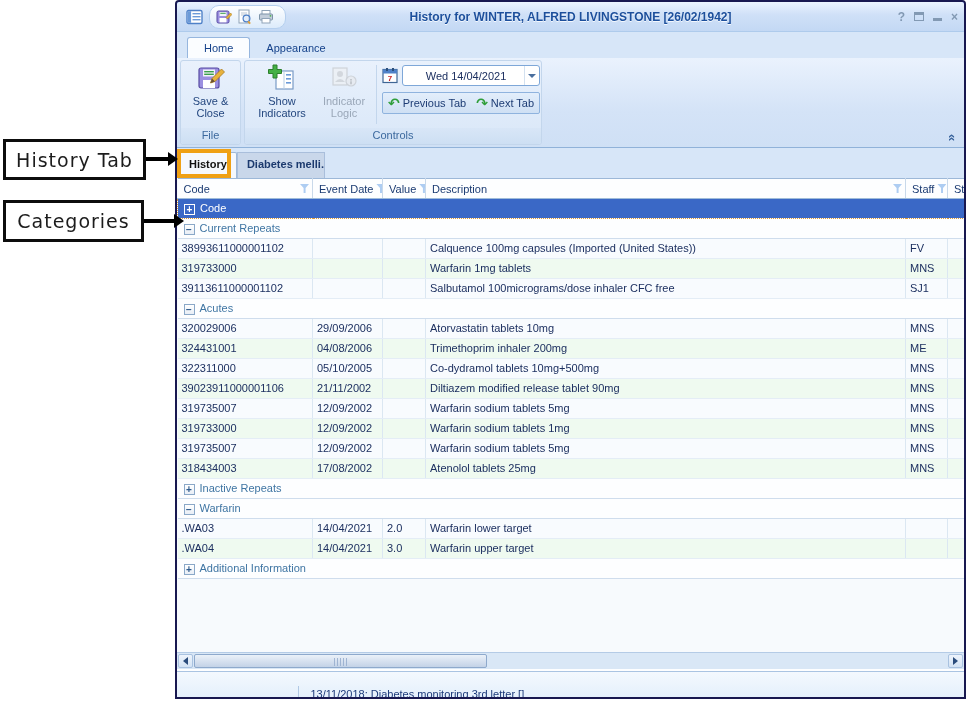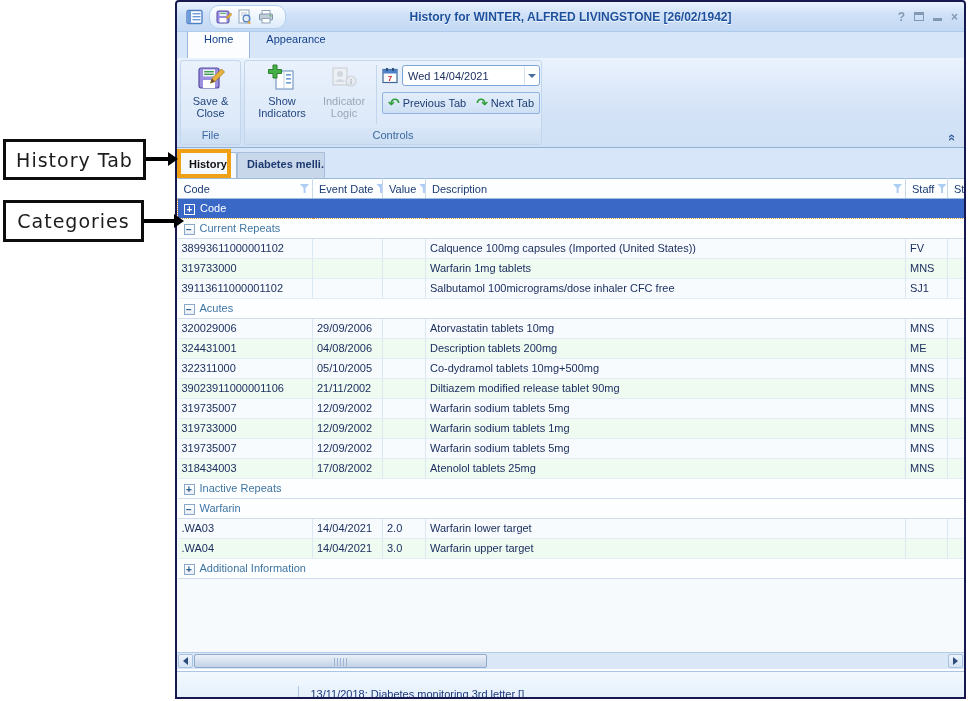--- a/index.html
+++ b/index.html
@@ -31,42 +31,42 @@
   .win-title { position:absolute; left:0; right:0; text-align:center; font-size:12px; font-weight:bold; color:#1c4f9c;
                text-shadow:0 1px 0 rgba(255,255,255,.8); pointer-events:none; }
   .win-controls { margin-left:auto; display:flex; align-items:center; gap:9px; color:#8299b3; font-weight:bold; font-size:12px; z-index:2; }
   .win-controls span.txt { line-height:12px; }
   .restore-glyph { display:inline-block; width:10px; height:9px; border:1px solid #8299b3; position:relative; }
   .restore-glyph::before { content:''; position:absolute; left:0; right:0; top:0; height:2px; background:#8299b3; }
   .min-glyph { display:inline-block; width:9px; height:3px; background:#8299b3; margin-top:6px; }
 
   
   .ribbon-tabs { height:26px; background:#d7e6f8; display:flex; align-items:flex-end; padding-left:10px; flex:0 0 auto; }
-  .rtab { padding:4px 16px 13px; font-size:11px; color:#15428b; border-radius:3px 3px 0 0; }
+  .rtab { padding:4px 16px 4px; font-size:11px; color:#15428b; border-radius:3px 3px 0 0; }
   .rtab.active { background:#fbfdff; border:1px solid #96b6de; border-bottom:none; color:#15428b; }
 
   
   .ribbon-body { height:90px; background:linear-gradient(#eaf2fd,#d4e3f7 60%,#cfe0f5); border-bottom:1px solid #90b2d9;
                  position:relative; flex:0 0 auto; }
   .rgroup { position:absolute; top:2px; bottom:2px; border:1px solid #c3d6ec; border-radius:3px;
             background:linear-gradient(#e9f1fc,#d9e7f8); display:flex; flex-direction:column; }
   #group-file { left:3px; width:61px; }
   #group-controls { left:67px; width:298px; }
   .rgroup-content { flex:1; display:flex; align-items:flex-start; }
   .rgroup-label { height:16px; text-align:center; font-size:11px; color:#3c699e;
                   background:linear-gradient(#d8e6f7,#cddff3); border-radius:0 0 3px 3px; line-height:15px; }
   .bigbtn { display:flex; flex-direction:column; align-items:center; padding-top:3px; width:62px; font-size:11px;
             color:#24477f; text-align:center; line-height:12px; border-radius:3px; }
   .bigbtn .blabel { margin-top:3px; }
   .bigbtn.disabled { color:#9aa7b8; }
   .bigbtn.disabled svg { opacity:.5; filter:grayscale(1); }
   .vsep { width:1px; background:#c3d6ec; margin:4px 1px; align-self:stretch; }
   .controls-right { width:158px; margin-left:4px; padding-top:4px; }
   .date-row { display:flex; align-items:center; gap:3px; }
-  .date-field { flex:1; height:21px; background:#fff; border:1px solid #7ea7d8; border-radius:3px; display:flex; align-items:center; }
+  .date-field { flex:1; height:21px; background:#fff; border:1px solid #7ea7d8; border-radius:3px; display:flex; align-items:center;text-align:center; }
   .date-text { flex:1; font-size:11px; color:#1d3060; padding-left:5px; white-space:nowrap; }
   .date-drop { width:15px; align-self:stretch; border-left:1px solid #d3e1f0; display:flex; align-items:center; justify-content:center; }
   .tri-down { width:0; height:0; border-left:4px solid transparent; border-right:4px solid transparent; border-top:4px solid #4a6f9e; }
   .tabnav-bar { margin-top:6px; height:22px; border:1px solid #8fb3de; border-radius:2px;
                 background:linear-gradient(#e3eefb,#cfe0f4); display:flex; align-items:stretch; }
   .tabnav-btn { display:flex; align-items:center; gap:3px; padding:0 5px; font-size:11px; color:#1d3c74; white-space:nowrap; }
   .tabnav-div { width:1px; background:#aac4e4; }
   .curl { color:#2f9e3a; font-weight:bold; font-size:14px; line-height:14px; font-family:"DejaVu Sans", sans-serif; }
   .ribbon-collapse { position:absolute; right:8px; bottom:2px; color:#38639c; font-size:13px; font-weight:bold; }
   .ribbon-collapse .chev { display:inline-block; transform:rotate(90deg); }
@@ -362,21 +362,21 @@
               <td class="cell-date">29/09/2006</td>
               <td class="cell-value"></td>
               <td class="cell-desc">Atorvastatin tablets 10mg</td>
               <td class="cell-staff">MNS</td>
               <td class="cell-st"></td>
             </tr>
             <tr class="data-row even">
               <td class="cell-code">324431001</td>
               <td class="cell-date">04/08/2006</td>
               <td class="cell-value"></td>
-              <td class="cell-desc">Description tablets 200mg</td>
+              <td class="cell-desc">Trimethoprim inhaler 200mg</td>
               <td class="cell-staff">ME</td>
               <td class="cell-st"></td>
             </tr>
             <tr class="data-row odd">
               <td class="cell-code">322311000</td>
               <td class="cell-date">05/10/2005</td>
               <td class="cell-value"></td>
               <td class="cell-desc">Co-dydramol tablets 10mg+500mg</td>
               <td class="cell-staff">MNS</td>
               <td class="cell-st"></td>

